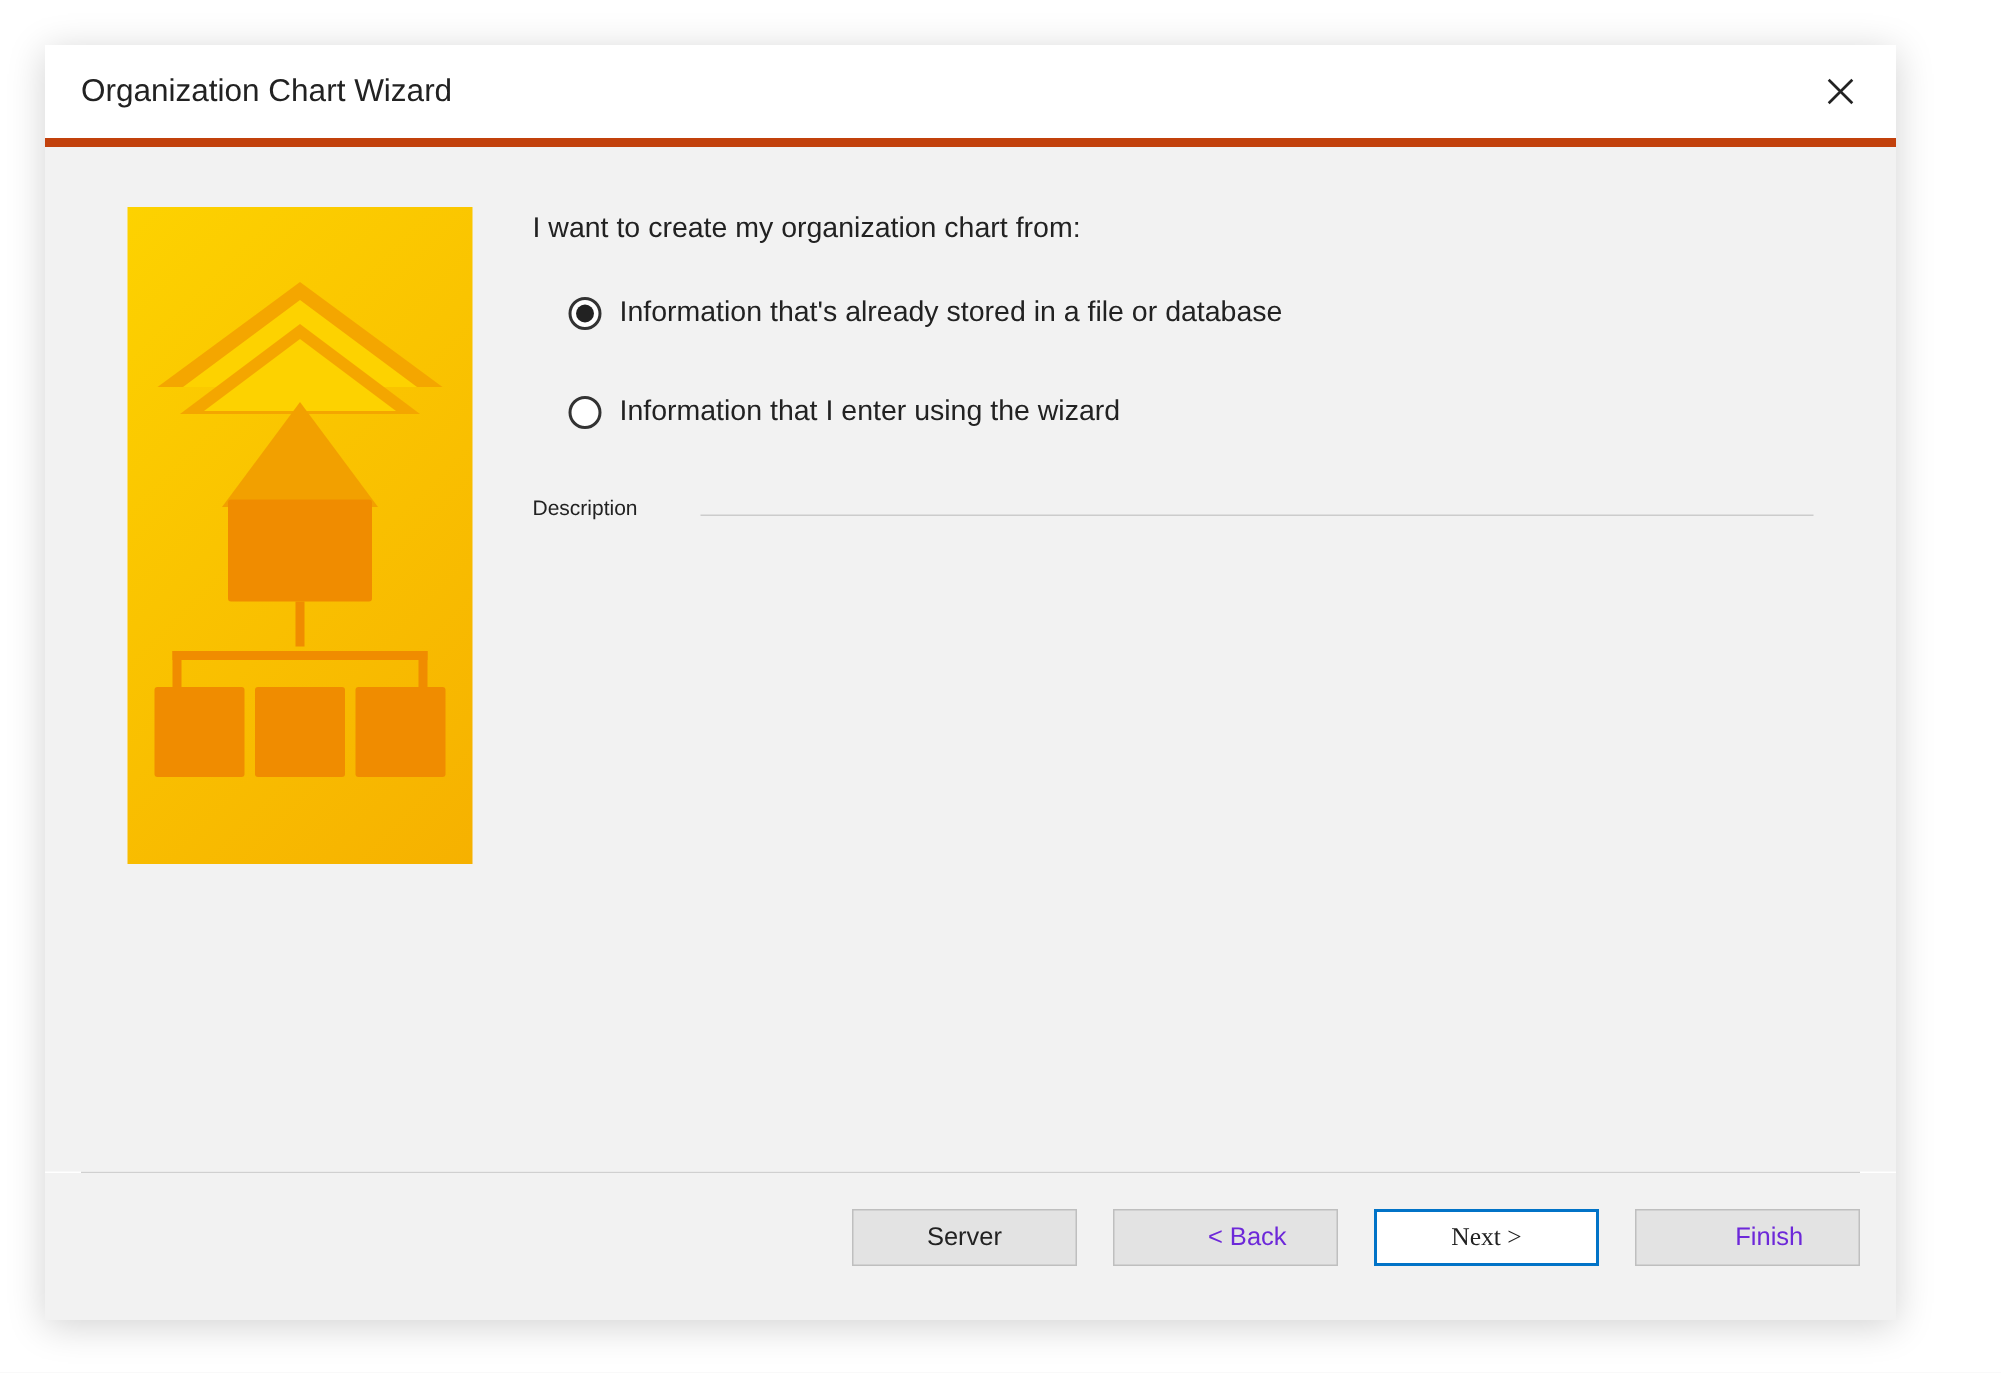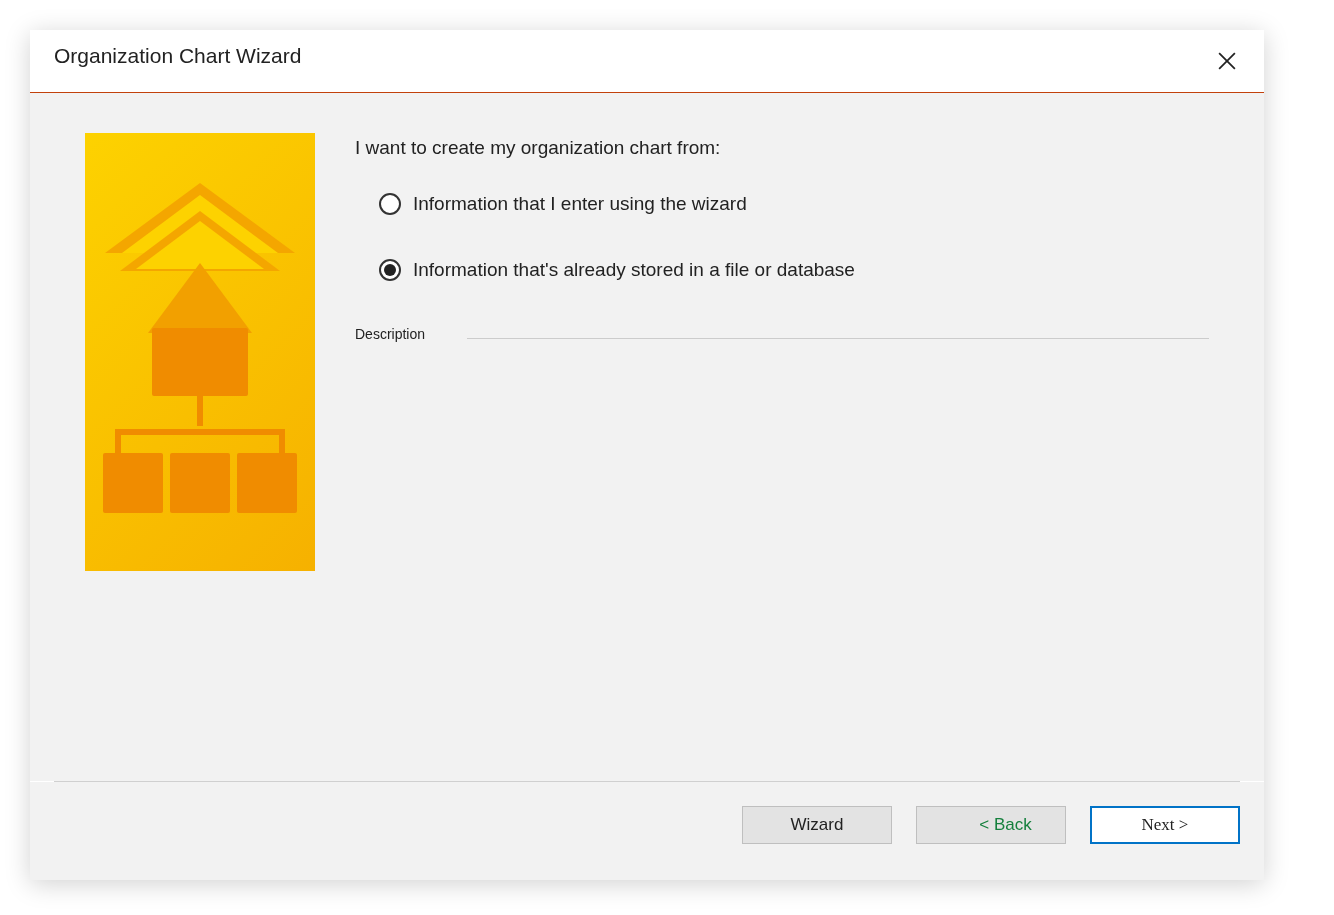--- a/index.html
+++ b/index.html
@@ -14,24 +14,24 @@
     width: 1234px;
     height: 850px;
     background: #fff;
     box-shadow: 0 4px 24px rgba(0,0,0,0.18);
     display: flex;
     flex-direction: column;
     position: relative;
   }
   .titlebar {
     display: flex;
-    align-items: flex-start;
+    align-items: center;
     justify-content: space-between;
     padding: 14px 20px 14px 24px;
-    border-bottom: 1px solid #c2410c;
+    border-bottom: 6px solid #c2410c;
     background: #fff;
   }
   .titlebar .title {
     font-size: 21px;
     color: #222;
   }
   .titlebar .close {
     width: 34px;
     height: 34px;
     display: flex;
@@ -115,21 +115,21 @@
   }
   .btnbar-sep{
     height:1px;background:#d0d0d0;margin:0 24px;
   }
   .btn{
     width:150px;height:38px;font-size:17px;
     display:flex;align-items:center;justify-content:center;
     background:#e3e3e3;border:1px solid #bfbfbf;color:#222;cursor:pointer;
     user-select:none;
   }
-  .btn.disabled{color:#15803d;cursor:default;padding-left:29px;}
+  .btn.disabled{color:#6d28d9;cursor:default;padding-left:29px;}
   .btn.default{background:#fff;border:2px solid #0173c7;font-family:Liberation Serif, serif;}
 </style>
 </head>
 <body>
 
 <div class="dialog">
 
   <div class="titlebar">
     <span class="title">Organization Chart Wizard</span>
     <div class="close">
@@ -151,38 +151,39 @@
       <div class="box boxl"></div>
       <div class="box boxc"></div>
       <div class="box boxr"></div>
     </div>
 
     <div class="content">
       <div class="prompt">I want to create my organization chart from:</div>
 
       <div class="opts">
         <div class="opt">
+          <span class="radio sel"></span>
+          <span>Information that's already stored in a file or database</span>
+        </div>
+        <div class="opt">
           <span class="radio"></span>
           <span>Information that I enter using the wizard</span>
-        </div>
-        <div class="opt">
-          <span class="radio sel"></span>
-          <span>Information that's already stored in a file or database</span>
         </div>
       </div>
 
       <div class="fieldset">
         <span class="fs-legend">Description</span>
         <span class="fs-line"></span>
       </div>
     </div>
 
   </div>
 
   <div class="btnbar-sep"></div>
 
   <div class="buttons">
-    <div class="btn">Wizard</div>
+    <div class="btn">Server</div>
     <div class="btn disabled">&lt; Back</div>
     <div class="btn default">Next &gt;</div>
+    <div class="btn disabled">Finish</div>
   </div>
 
 </div>
 
 </body></html>

